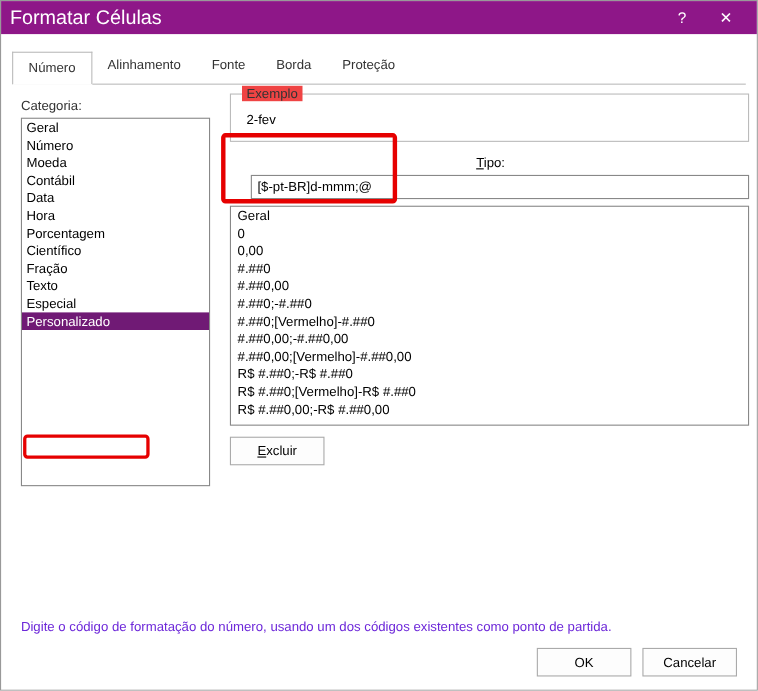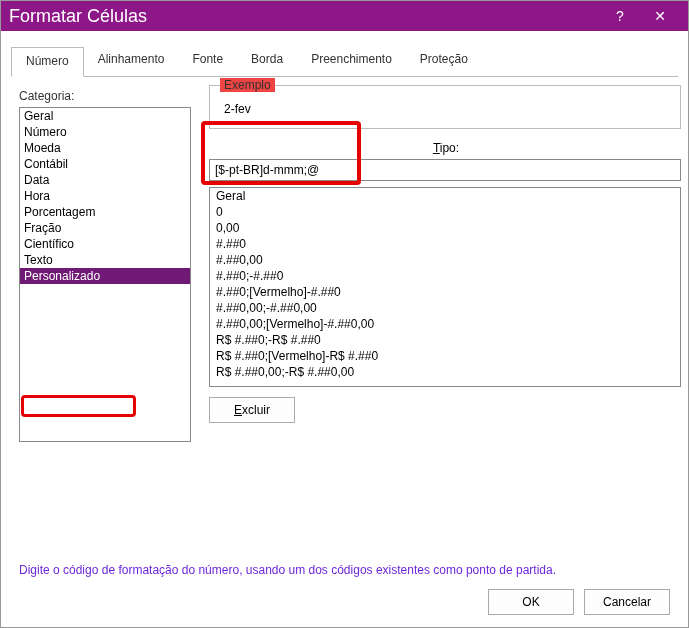--- a/index.html
+++ b/index.html
@@ -44,53 +44,53 @@
     <div class="title">Formatar Células</div>
     <div class="tbtn">?</div>
     <div class="tbtn">✕</div>
   </div>
 
   <div class="tabstrip">
     <div class="tab active">Número</div>
     <div class="tab">Alinhamento</div>
     <div class="tab">Fonte</div>
     <div class="tab">Borda</div>
-    <div class="tab">Preenchimento</div>
     <div class="tab">Proteção</div>
   </div>
 
   <div class="body">
     <div class="cols">
       <div class="left">
         <div class="lbl">Categoria:</div>
         <div class="listbox" id="cat-list">
           <div class="redbox1"></div>
         <div class="item">Geral</div>
             <div class="item">Número</div>
             <div class="item">Moeda</div>
             <div class="item">Contábil</div>
             <div class="item">Data</div>
             <div class="item">Hora</div>
             <div class="item">Porcentagem</div>
+            <div class="item">Científico</div>
             <div class="item">Fração</div>
-            <div class="item">Científico</div>
             <div class="item">Texto</div>
+            <div class="item">Especial</div>
             <div class="item selected">Personalizado</div>
           </div>
       </div>
 
       <div class="right">
         <div class="fieldset">
           <div class="fieldset-label">Exemplo</div>
           <div class="sample">2-fev</div>
         </div>
 
         <div class="type-wrap">
           <div class="type-label"><span class="underline-accesskey">T</span><span>ipo:</span></div>
-          <div style="position:relative;">
+          <div style="position:relative;margin-left:19px;">
             <input class="type-input" id="type-input" value="[$-pt-BR]d-mmm;@" style="">
           </div>
           <div class="redbox2"></div>
         </div>
 
         <div class="fmt-list" id="fmt-list">
             <div class="fitem">Geral</div>
             <div class="fitem">0</div>
             <div class="fitem">0,00</div>
             <div class="fitem">#.##0</div>

